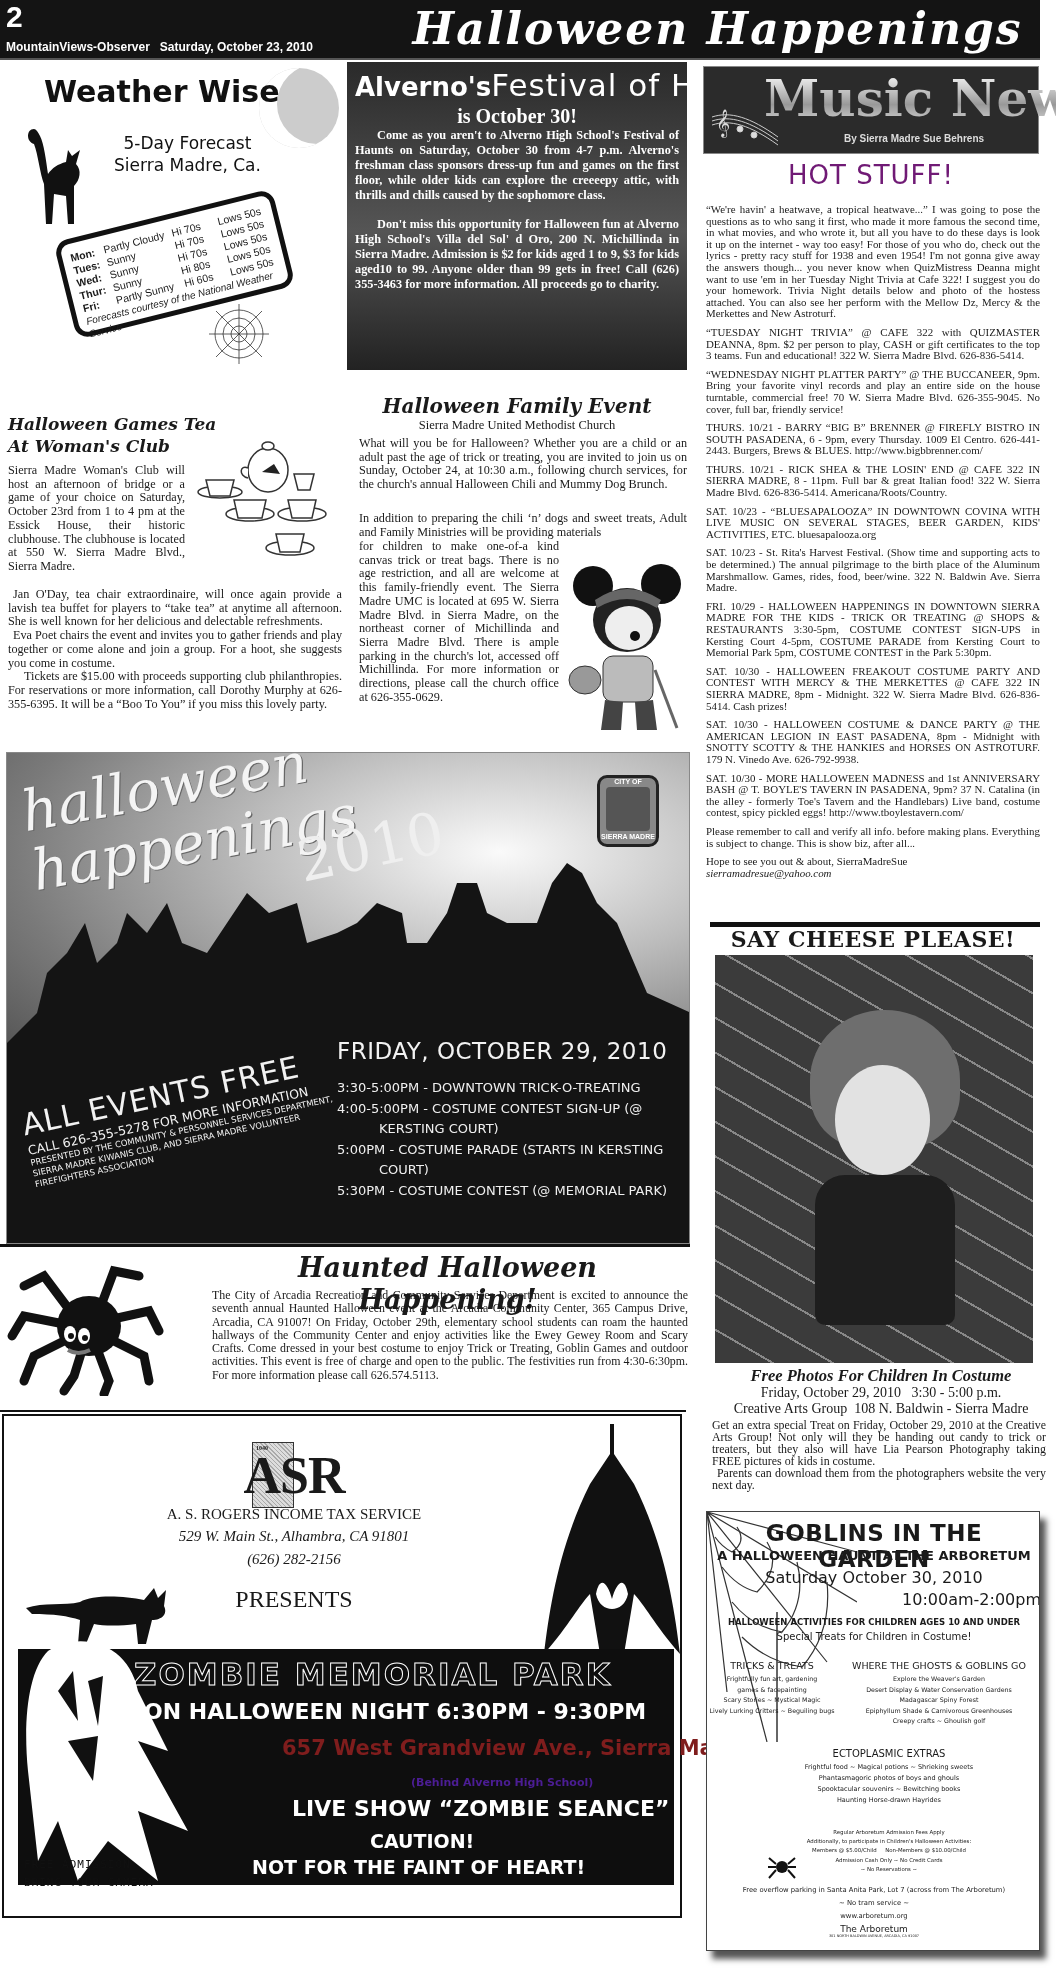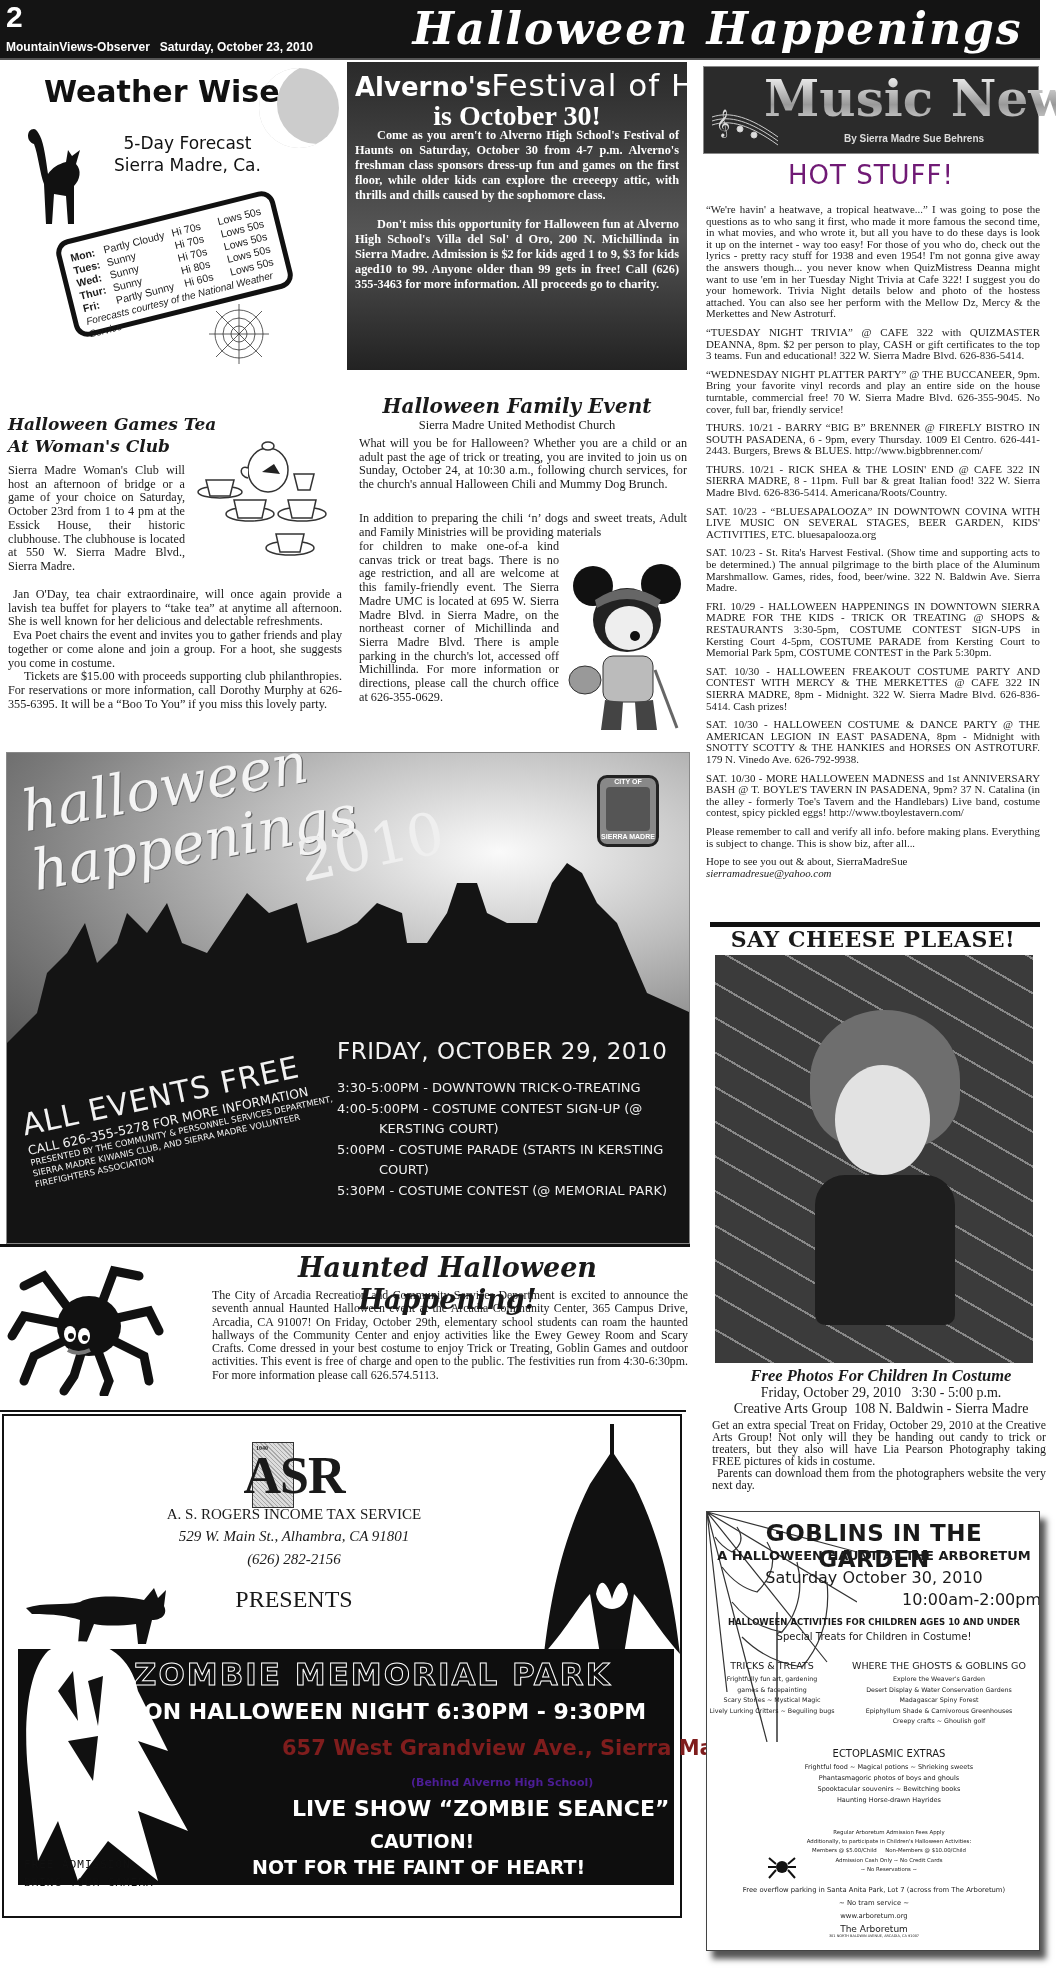--- a/index.html
+++ b/index.html
@@ -26,21 +26,21 @@
   .ww-row .c { width: 74px; }
   .ww-row .h { width: 50px; }
   .ww-row .l { width: 50px; }
   .ww-credit { font-style: italic; font-size: 10px; }
   .ww-web { left: 200px; top: 235px; width: 70px; height: 70px; }
 
   
   .festival { left: 347px; top: 62px; width: 340px; height: 308px; background: linear-gradient(#2a2a2a, #555 55%, #222); color: #fff; padding: 6px 8px; }
   .fh-title { font-family: "DejaVu Sans", sans-serif; font-size: 26px; font-weight: bold; white-space: nowrap; line-height: 34px; }
   .fh-title .big { font-weight: normal; font-size: 31px; letter-spacing: 1px; }
-  .fh-date { text-align: center; font-family: "Liberation Serif", serif; font-weight: bold; font-size: 28px; line-height: 24px; }
+  .fh-date { text-align: center; font-family: "Liberation Serif", serif; font-weight: bold; font-size: 20px; line-height: 24px; }
   .fh-body { font-family: "Liberation Serif", serif; font-weight: bold; font-size: 12.3px; line-height: 15px; text-align: justify; }
   .fh-body p { text-indent: 22px; }
   .fh-body p + p { margin-top: 14px; }
 
   
   .music-banner { left: 703px; top: 66px; width: 336px; height: 88px; background: #2b2b2b; border: 1px solid #888; }
   .mn-title { left: 60px; top: 4px; font-family: "DejaVu Serif", serif; font-weight: bold; font-size: 50px; line-height: 56px; background: linear-gradient(#fff, #999 60%, #ddd); -webkit-background-clip: text; background-clip: text; color: transparent; white-space: nowrap; }
   .mn-by { left: 140px; top: 66px; font-family: "Liberation Sans", sans-serif; font-weight: bold; font-size: 10px; color: #ddd; }
   .mn-notes { left: 6px; top: 30px; width: 70px; height: 50px; }
   .hot-stuff { left: 703px; top: 160px; width: 336px; text-align: center; font-family: "DejaVu Sans", sans-serif; font-size: 26px; letter-spacing: 1px; color: #701a75; }

